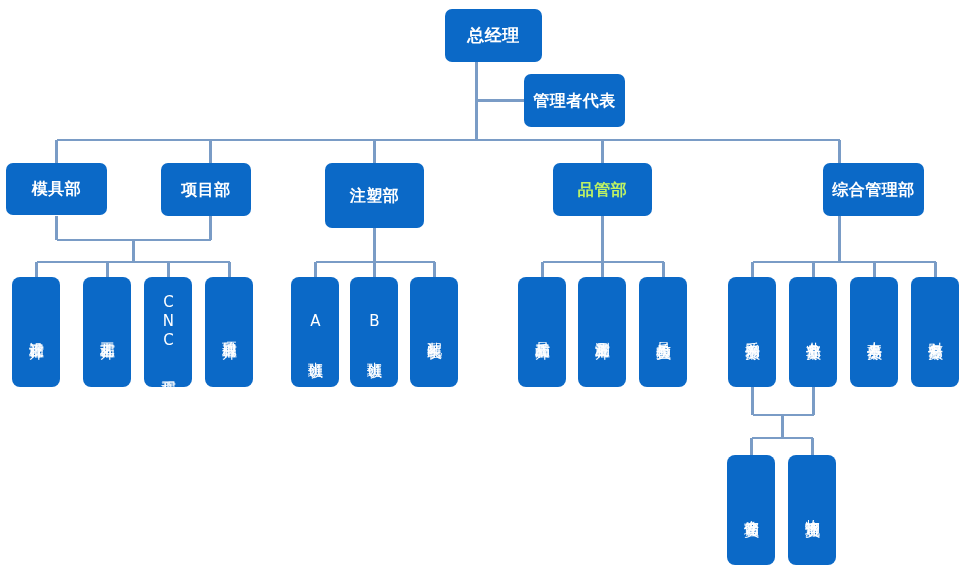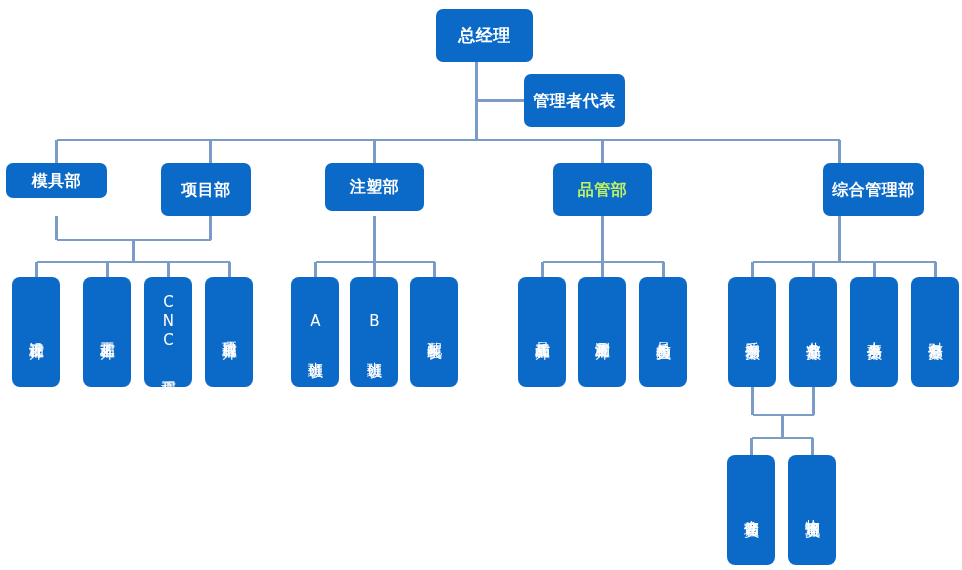--- a/index.html
+++ b/index.html
@@ -113,33 +113,33 @@
       <path d="M 752.5 415 L 813.5 415"></path>
       <path d="M 782.5 415 L 782.5 438"></path>
       <path d="M 751.5 438 L 812.5 438"></path>
       <path d="M 751.5 438 L 751.5 455"></path>
       <path d="M 812.5 438 L 812.5 455"></path>
 
     </g>
   </svg>
 
   <div id="node-layer">
-      <div class="node h root" style="left: 436px; top: 9px; width: 97px; height: 53px; background: rgb(11, 105, 199); color: rgb(255, 255, 255);">
+      <div class="node h root" style="left: 445px; top: 9px; width: 97px; height: 53px; background: rgb(11, 105, 199); color: rgb(255, 255, 255);">
         <span>总经理</span>
       </div>
       <div class="node h" style="left: 524px; top: 74px; width: 101px; height: 53px; background: rgb(11, 105, 199); color: rgb(255, 255, 255); text-align: center;">
         <span>管理者代表</span>
       </div>
-      <div class="node h" style="left: 6px; top: 163px; width: 101px; height: 35px; background: rgb(11, 105, 199); color: rgb(255, 255, 255);">
+      <div class="node h" style="left: 6px; top: 163px; width: 101px; height: 52px; background: rgb(11, 105, 199); color: rgb(255, 255, 255);">
         <span>模具部</span>
       </div>
       <div class="node h" style="left: 161px; top: 163px; width: 90px; height: 53px; background: rgb(11, 105, 199); color: rgb(255, 255, 255);">
         <span>项目部</span>
       </div>
-      <div class="node h" style="left: 325px; top: 163px; width: 99px; height: 48px; background: rgb(11, 105, 199); color: rgb(255, 255, 255);">
+      <div class="node h" style="left: 325px; top: 163px; width: 99px; height: 65px; background: rgb(11, 105, 199); color: rgb(255, 255, 255);">
         <span>注塑部</span>
       </div>
       <div class="node h" style="left: 553px; top: 163px; width: 99px; height: 53px; background: rgb(11, 105, 199); color: #bef264;">
         <span>品管部</span>
       </div>
       <div class="node h" style="left: 789px; top: 163px; width: 101px; height: 53px; background: rgb(11, 105, 199); color: rgb(255, 255, 255); margin-left: 34px;">
         <span>综合管理部</span>
       </div>
       <div class="node v" style="left: 12px; top: 277px; width: 48px; height: 110px; background: rgb(11, 105, 199); color: rgb(255, 255, 255);">
         <span>设计工程师</span>

